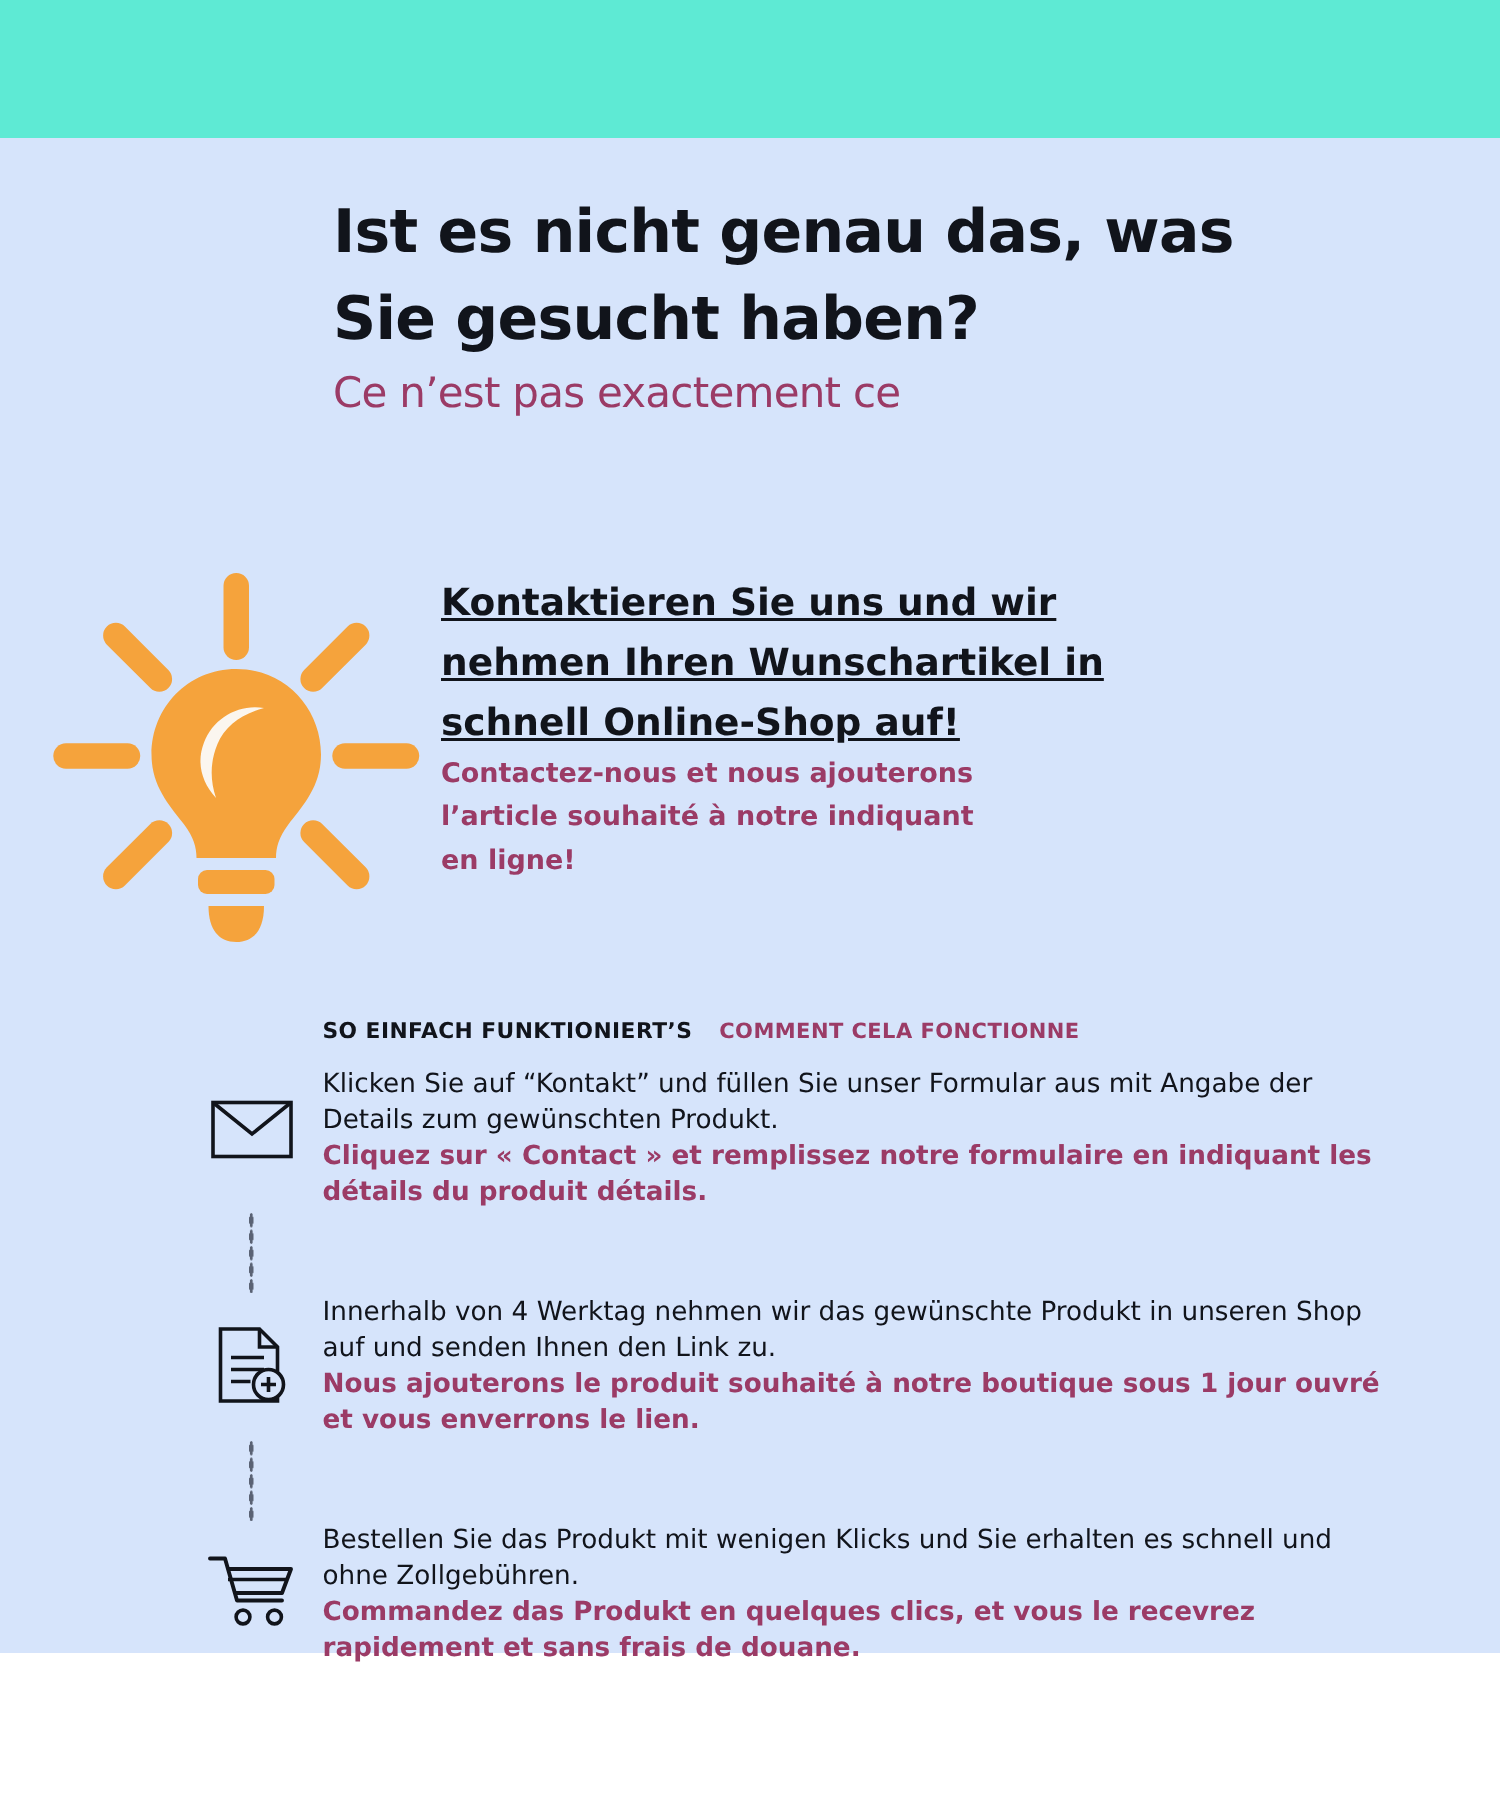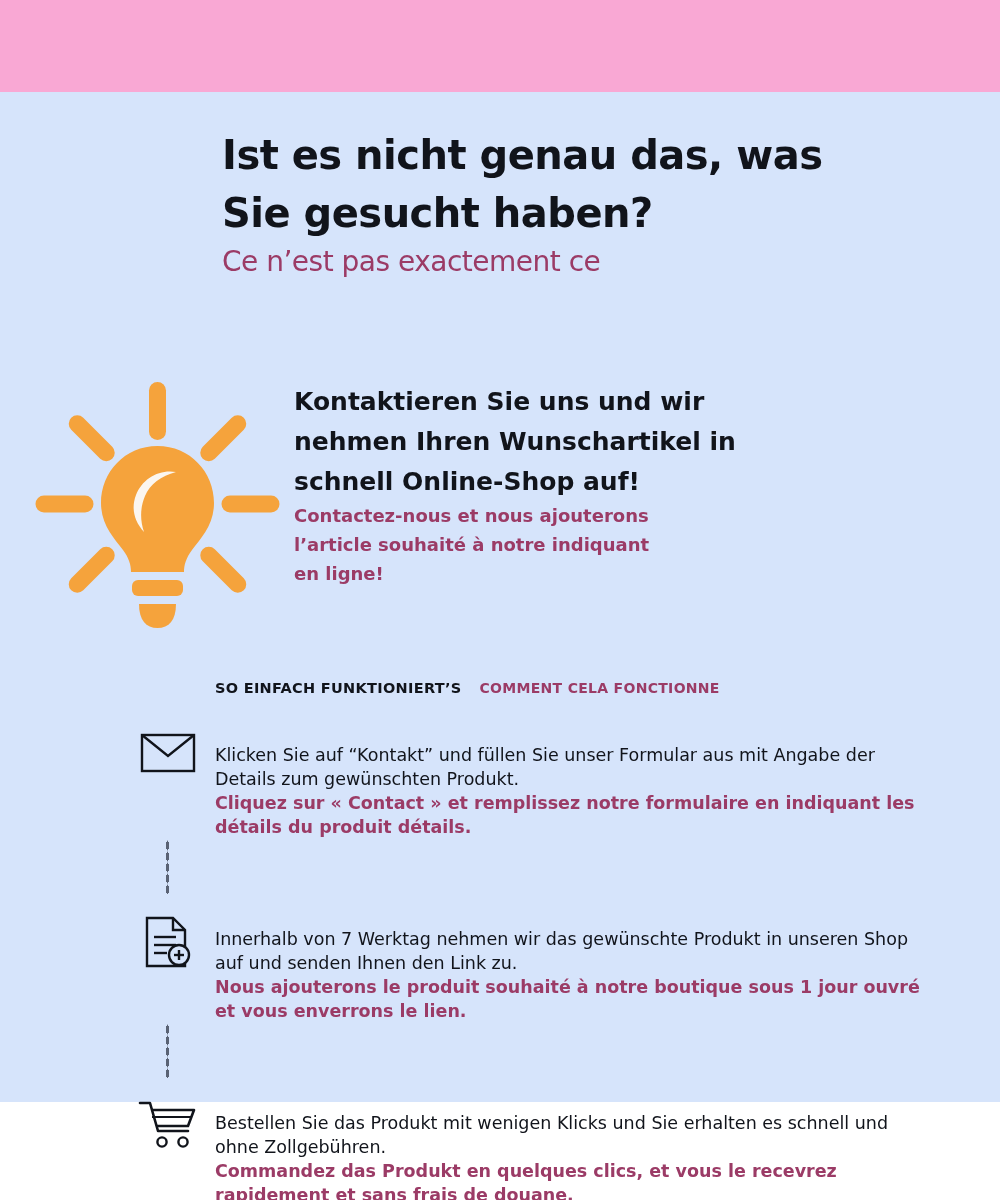--- a/index.html
+++ b/index.html
@@ -10,21 +10,21 @@
   body {
     width: 1000px;
     height: 1200px;
     font-family: "DejaVu Sans", sans-serif;
     overflow: hidden;
   }
   .canvas {
     position: relative;
     width: 1000px;
     height: 892px;
-    background: #f9a8d4;
+    background: #5eead4;
   }
   .panel {
     position: absolute;
     left: 0;
     top: 92px;
     width: 1000px;
     height: 1010px;
     background: #d6e4fb;
   }
 
@@ -69,20 +69,21 @@
     left: 294px;
     top: 382px;
     width: 620px;
   }
   .subhead .de {
     font-size: 25px;
     font-weight: bold;
     line-height: 1.6;
     color: #11141b;
     margin: 0;
+    text-decoration: underline;
   }
   .subhead .fr {
     font-size: 18px;
     font-weight: bold;
     line-height: 1.6;
     color: #9b3b66;
     margin: 0;
   }
 
   
@@ -131,21 +132,20 @@
     flex: 1;
     padding-top: 2px;
   }
   .step-text p {
     margin: 0;
     font-size: 17.5px;
     line-height: 1.37;
   }
   .step-text .de {
     color: #11141b;
-    margin-top: 32px;
   }
   .step-text .fr {
     color: #9b3b66;
     font-weight: bold;
   }
 
   .dotline {
     position: relative;
     height: 54px;
     width: 95px;
@@ -237,21 +237,21 @@
           <path d="M30 2 V14 H42" fill="none" stroke="#11141b" stroke-width="2.4"></path>
           <line x1="11" y1="21" x2="33" y2="21" stroke="#11141b" stroke-width="2.4"></line>
           <line x1="11" y1="29" x2="33" y2="29" stroke="#11141b" stroke-width="2.4"></line>
           <line x1="11" y1="37" x2="24" y2="37" stroke="#11141b" stroke-width="2.4"></line>
           <circle cx="36" cy="39" r="10" fill="#d6e4fb" stroke="#11141b" stroke-width="2.4"></circle>
           <line x1="36" y1="34" x2="36" y2="44" stroke="#11141b" stroke-width="2.4"></line>
           <line x1="31" y1="39" x2="41" y2="39" stroke="#11141b" stroke-width="2.4"></line>
         </svg>
       </div>
       <div class="step-text">
-        <p class="de">Innerhalb von 7 Werktag nehmen wir das gewünschte Produkt in unseren Shop auf und senden Ihnen den Link zu.</p>
+        <p class="de">Innerhalb von 4 Werktag nehmen wir das gewünschte Produkt in unseren Shop auf und senden Ihnen den Link zu.</p>
         <p class="fr">Nous ajouterons le produit souhaité à notre boutique sous 1 jour ouvré et vous enverrons le lien.</p>
       </div>
     </div>
 
     <div class="dotline">
         <span></span>
       </div>
 
     <div class="step">
       <div class="step-icon">

